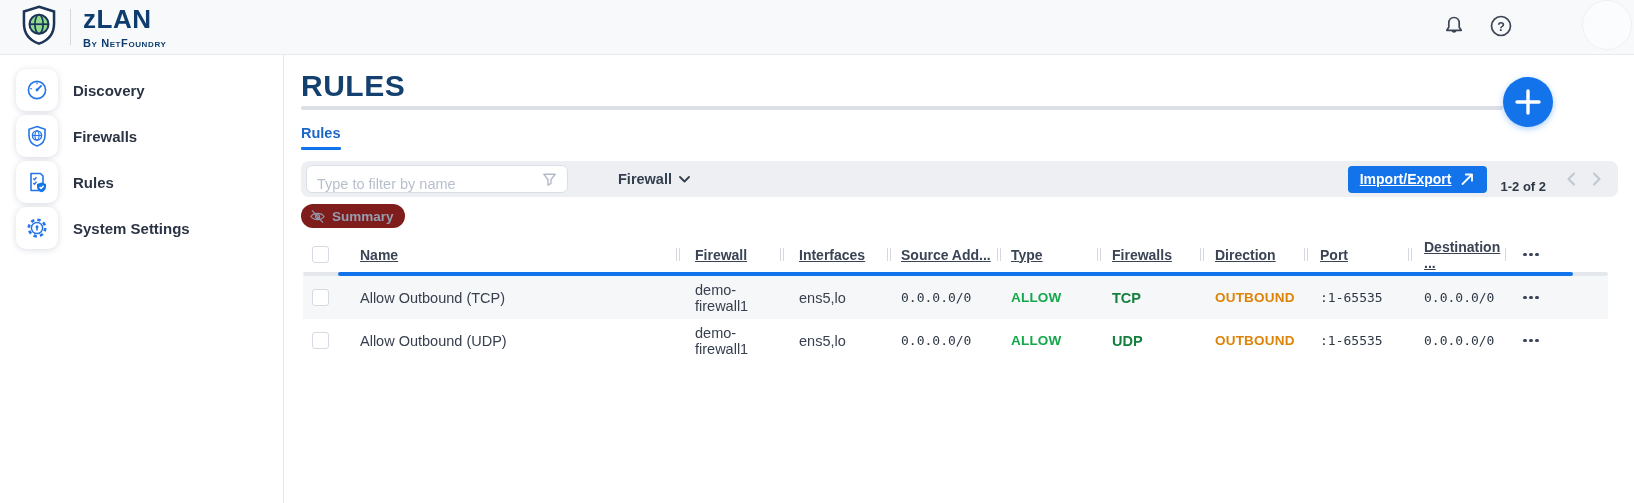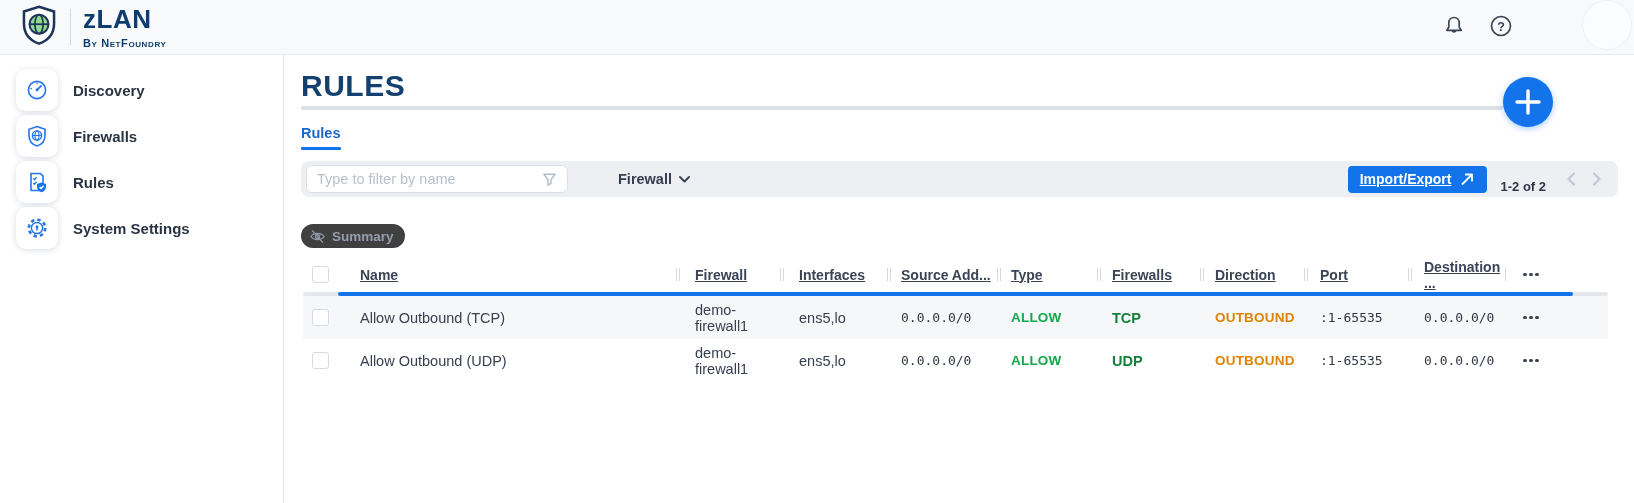--- a/index.html
+++ b/index.html
@@ -34,37 +34,37 @@
          box-shadow:0 2px 6px rgba(18,115,235,.35); }
 
   .tabs { margin-top:14px; }
   .tab { display:inline-block; font-size:14.5px; font-weight:600; color:#1b66c9; cursor:pointer; }
   .tab-underline { height:3px; width:40px; background:#1273eb; margin-top:5px; border-radius:1px; }
 
   
   .toolband { margin-top:11px; width:1317px; height:36px; background:#edeff3; border-radius:8px;
               display:flex; align-items:center; padding:0 8px 0 5px; }
   .filter-box { position:relative; width:262px; height:28px; background:#fff; border:1px solid #dadfe7;
-                border-radius:6px; display:flex; align-items:center; }
+                border-radius:6px; display:flex; align-items:flex-end; }
   .filter-box input { border:none; outline:none; background:transparent; width:220px; padding:0 10px;
                       font-size:14.5px; color:#3a4352; font-family:"Liberation Sans", sans-serif; }
   .filter-box input::placeholder { color:#b8bfcc; }
   .funnel { position:absolute; right:9px; top:5px; }
   .fw-dd { margin-left:50px; display:flex; align-items:center; gap:7px; font-size:14.5px;
            font-weight:600; color:#333e4f; cursor:pointer; }
   .toolband .spacer { flex:1; }
   .impexp { background:#1273eb; color:#fff; border:none; height:27px; border-radius:4px;
             font-size:14px; font-weight:700; padding:0 12px; display:flex; align-items:center; gap:8px;
             cursor:pointer; font-family:"Liberation Sans", sans-serif;text-decoration:underline; }
   .pag-label { margin:14px 12px 0 13px; font-size:13px; font-weight:700; color:#2e3746;text-align:center; }
   .pag-btn { width:26px; height:26px; display:flex; align-items:center; justify-content:center; cursor:default; }
 
   .chip-row { margin-top:7px; }
   .chip { display:inline-flex; align-items:center; gap:6px; height:24px; padding:0 11px 0 8px;
-          background:#404040; border-radius:12px; font-size:13.5px; font-weight:600; color:#959daf; cursor:pointer;margin-top:20px; }
+          background:#7f1d1d; border-radius:12px; font-size:13.5px; font-weight:600; color:#959daf; cursor:pointer; }
 
   
   .tbl { margin:9px 0 0 2px; width:1305px; }
   .trow { display:flex; align-items:center; }
   .thead { height:35px; font-size:14px; font-weight:700; color:#3a4455;text-decoration:underline; }
   .tc { position:relative; height:100%; display:flex; align-items:center; }
   .c-check { width:42px; padding-left:9px; }
   .c-name { width:331px; padding-left:15px; }
   .c-fw { width:104px; padding-left:19px; }
   .c-if { width:107px; padding-left:19px; }

